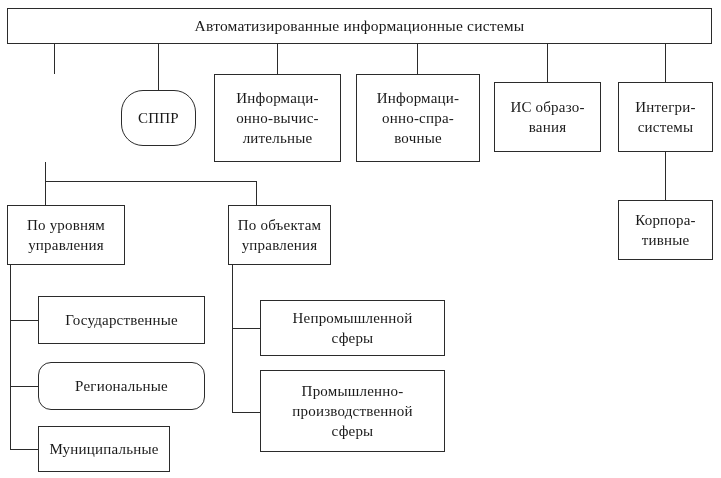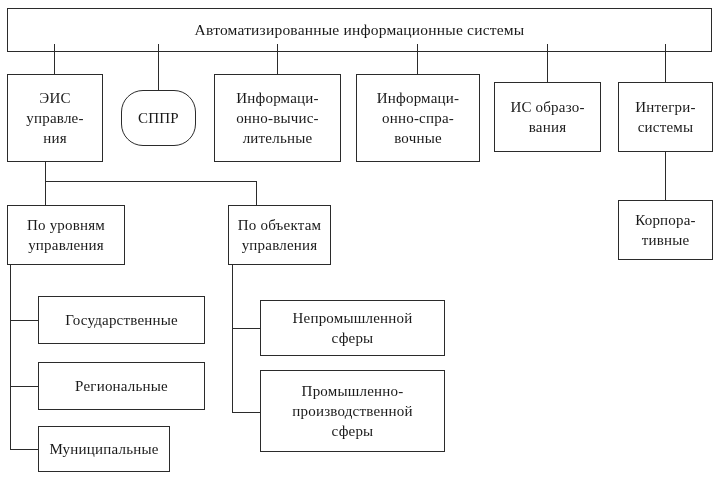--- a/index.html
+++ b/index.html
@@ -32,36 +32,31 @@
   .node.root .label { font-size: 15.5px; }
   .line { position: absolute; background: #2b2b2b; }
   .line.v { width: 1px; }
   .line.h { height: 1px; }
 </style>
 </head>
 <body>
 
 <div class="canvas">
 
-  <div class="node root" style="left:7px; top:8px; width:705px; height:44px;text-align:right;">
+  <div class="node root" style="left:7px; top:8px; width:705px; height:36px;text-align:right;">
     <span class="label">Автоматизированные информационные системы</span>
   </div>
 
   <div class="line v" style="left:54px;  top:44px; height:30px;"></div>
   <div class="line v" style="left:158px; top:44px; height:46px;"></div>
   <div class="line v" style="left:277px; top:44px; height:30px;"></div>
   <div class="line v" style="left:417px; top:44px; height:30px;"></div>
   <div class="line v" style="left:547px; top:44px; height:38px;"></div>
   <div class="line v" style="left:665px; top:44px; height:38px;"></div>
 
-  <div class="node" style="left:7px; top:74px; width:96px; height:88px;">
-    <span class="label">ЭИС
-управле-
-ния</span>
-  </div>
   <div class="node" style="left:121px; top:90px; width:75px; height:56px;border-radius:22px;">
     <span class="label">СППР</span>
   </div>
   <div class="node" style="left:214px; top:74px; width:127px; height:88px;">
     <span class="label">Информаци-
 онно-вычис-
 лительные</span>
   </div>
   <div class="node" style="left:356px; top:74px; width:124px; height:88px;">
     <span class="label">Информаци-
@@ -101,21 +96,21 @@
   <div class="line h" style="left:10px; top:386px; width:28px;"></div>
   <div class="line h" style="left:10px; top:449px; width:28px;"></div>
 
   <div class="line v" style="left:232px; top:265px; height:147px;"></div>
   <div class="line h" style="left:232px; top:328px; width:28px;"></div>
   <div class="line h" style="left:232px; top:412px; width:28px;"></div>
 
   <div class="node" style="left:38px; top:296px; width:167px; height:48px;">
     <span class="label">Государственные</span>
   </div>
-  <div class="node" style="left:38px; top:362px; width:167px; height:48px;">
+  <div class="node" style="left:38px; top:362px; width:167px; height:48px;border-radius:13px;">
     <span class="label">Региональные</span>
   </div>
   <div class="node" style="left:38px; top:426px; width:132px; height:46px;">
     <span class="label">Муниципальные</span>
   </div>
 
   <div class="node" style="left:260px; top:300px; width:185px; height:56px;">
     <span class="label">Непромышленной
 сферы</span>
   </div>

